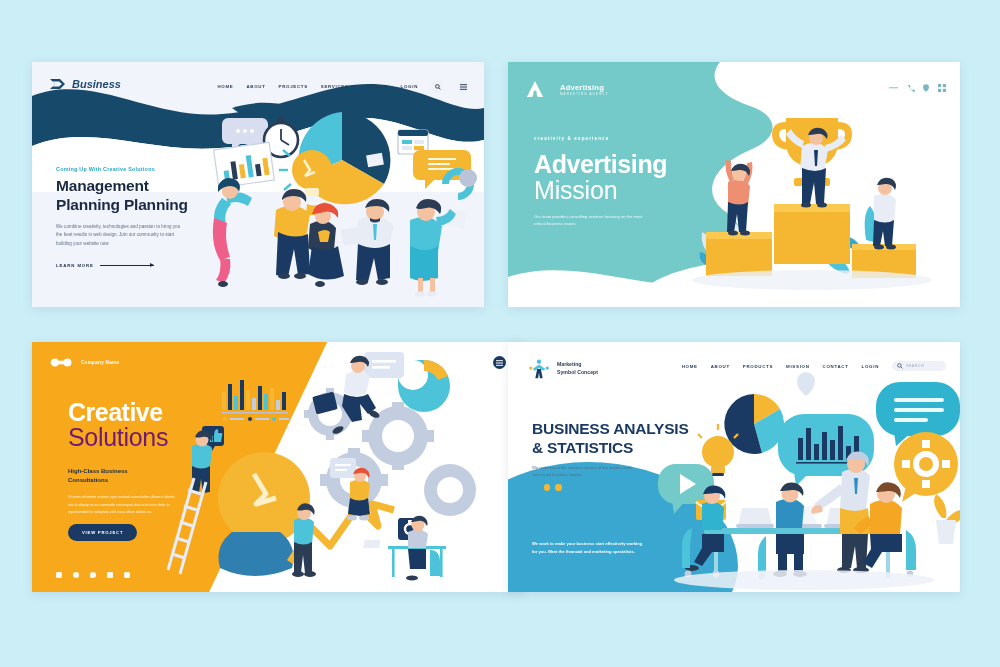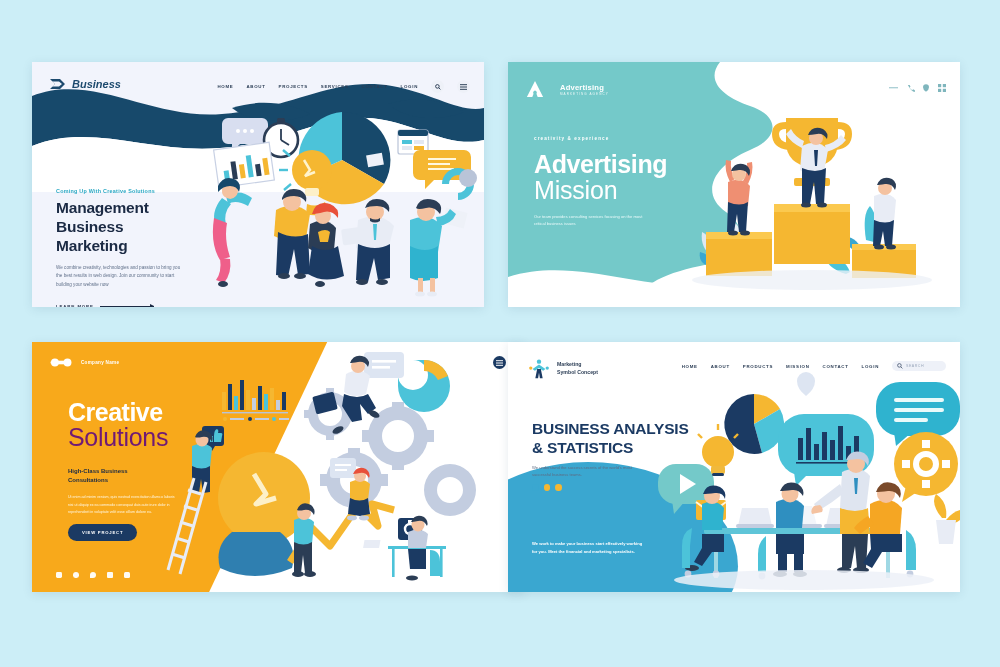--- a/index.html
+++ b/index.html
@@ -135,25 +135,25 @@
       </span>
       <span class="ico-btn">
         <svg width="7" height="6" viewBox="0 0 10 8">
             <rect y="0" width="10" height="1.4" fill="#2b3d55"></rect>
             <rect y="3.3" width="10" height="1.4" fill="#2b3d55"></rect>
             <rect y="6.6" width="10" height="1.4" fill="#2b3d55"></rect>
           </svg>
       </span>
     </div>
 
-    <div style="position:absolute;left:24px;top:126px;width:140px;">
+    <div style="position:absolute;left:24px;top:104px;width:140px;">
       <div class="eyebrow">Coming Up With Creative Solutions</div>
       <h1>
         <span style="display:block">Management</span>
-        <span style="display:block">Business Marketing</span>
+        <span style="display:block">Planning Planning</span>
       </h1>
       <p class="body">We combine creativity, technologies and passion to bring you the best results in web design. Join our community to start building your website now</p>
       <div class="learn">
         <span>LEARN MORE</span>
         <span class="line"></span>
       </div>
     </div>
 
     <svg class="illus" style="left:160px;top:36px;" width="292" height="209" viewBox="0 0 292 209">
 

